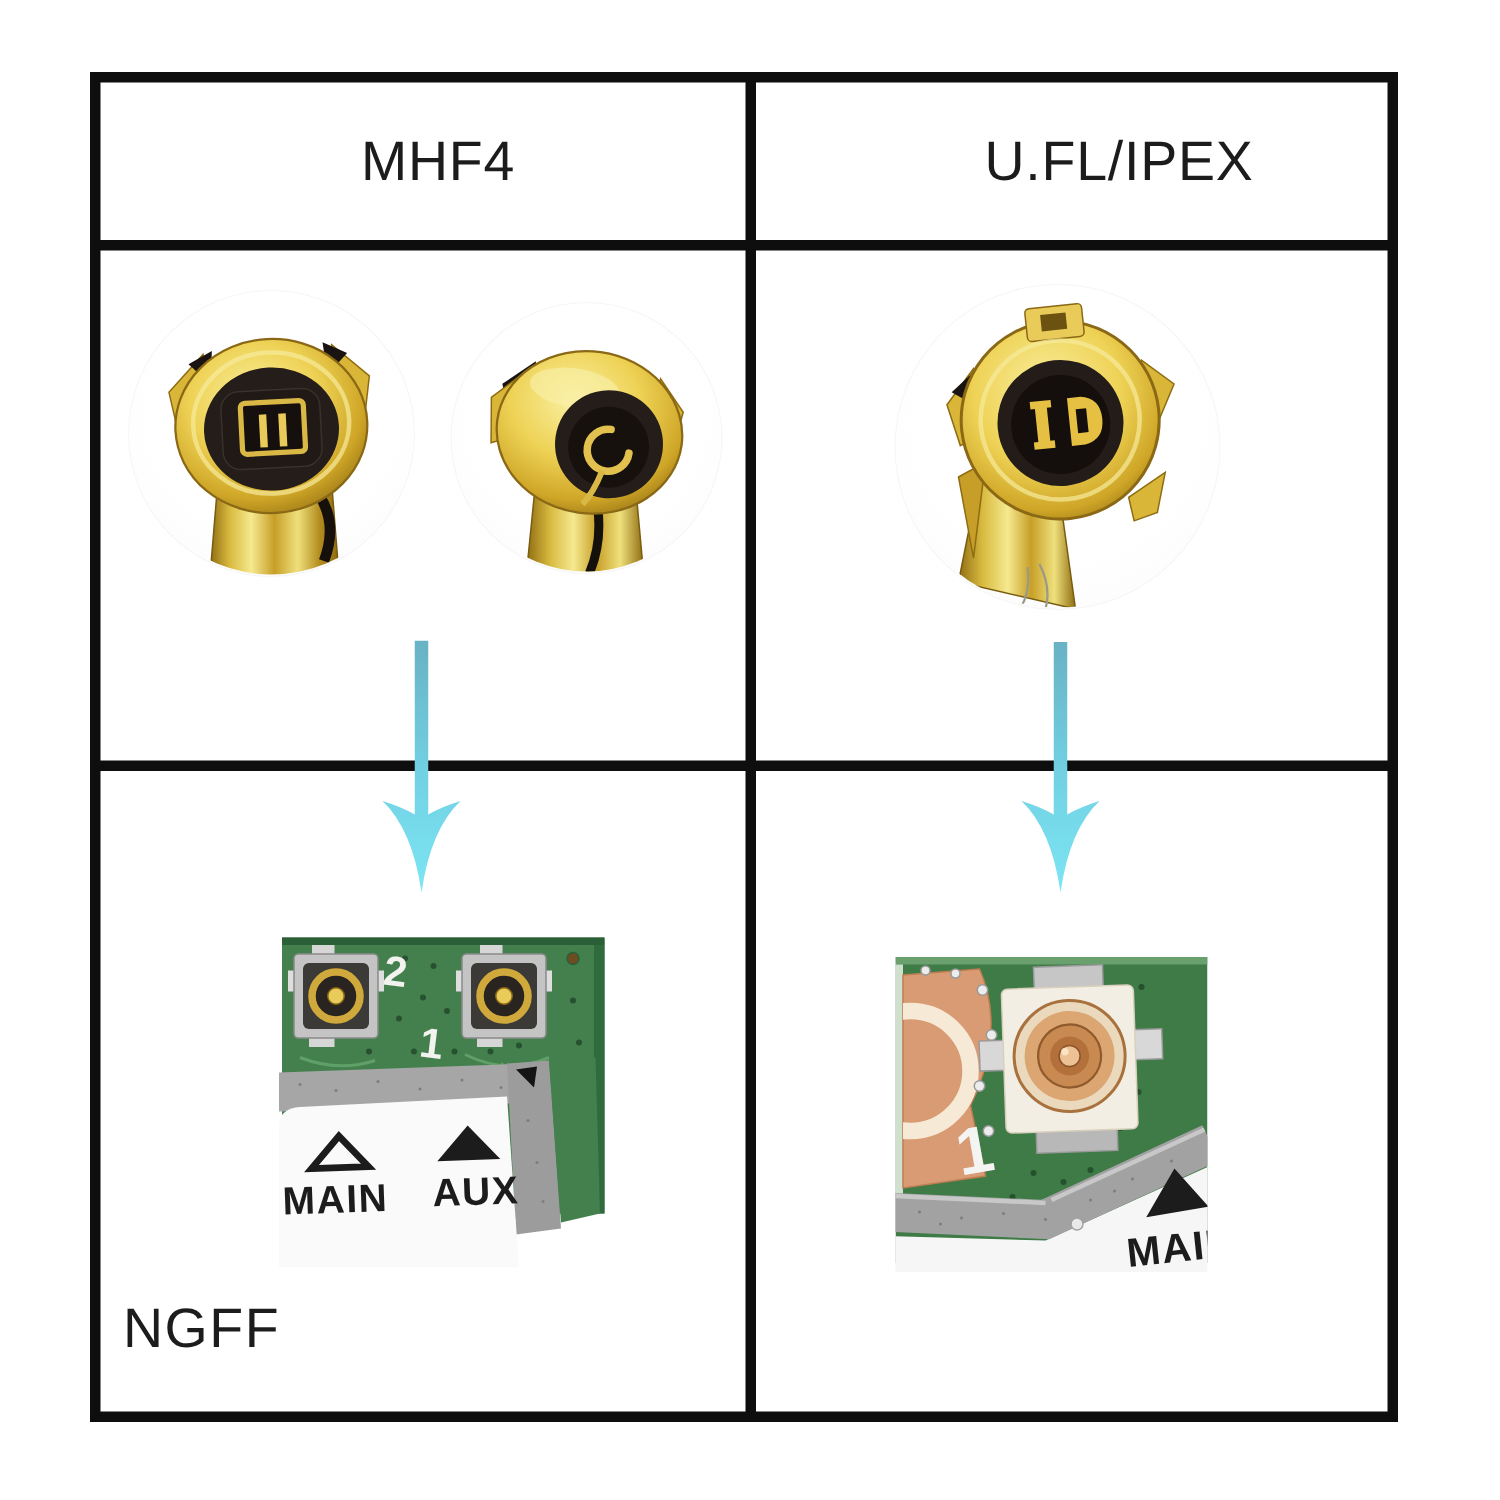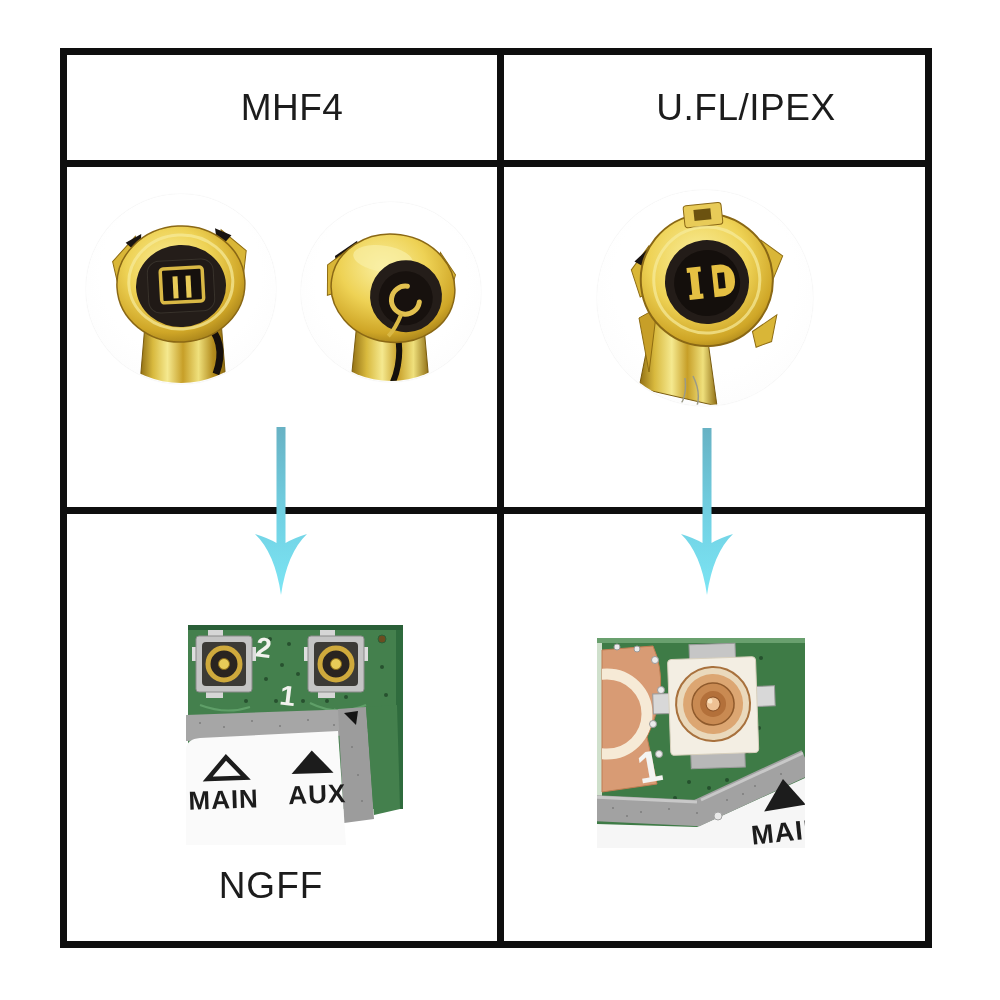--- a/index.html
+++ b/index.html
@@ -28,21 +28,21 @@
   .cB{left:301px;top:202px;width:180px;height:180px;}
   .cC{left:597px;top:190px;width:216px;height:216px;}
   .pcircle svg{display:block;width:100%;height:100%;}
   
   .arrowL{left:253px;top:427px;width:56px;height:171px;}
   .arrowR{left:679px;top:428px;width:56px;height:170px;}
   
   .pcbL{left:186px;top:617px;width:219px;height:228px;}
   .pcbR{left:597px;top:632px;width:208px;height:216px;}
   
-  .ngff{left:56px;top:864px;width:430px;height:44px;display:flex;align-items:center;justify-content:center;
+  .ngff{left:82px;top:864px;width:430px;height:44px;display:flex;align-items:center;justify-content:flex-start;
         font-size:37px;color:#1c1c1c;letter-spacing:1px;}
   svg text{font-family:"Liberation Sans",sans-serif;}
 </style>
 </head>
 <body>
 
 <div class="abs frame"></div>
 <div class="abs vline"></div>
 <div class="abs hline h1"></div>
 <div class="abs hline h2"></div>

